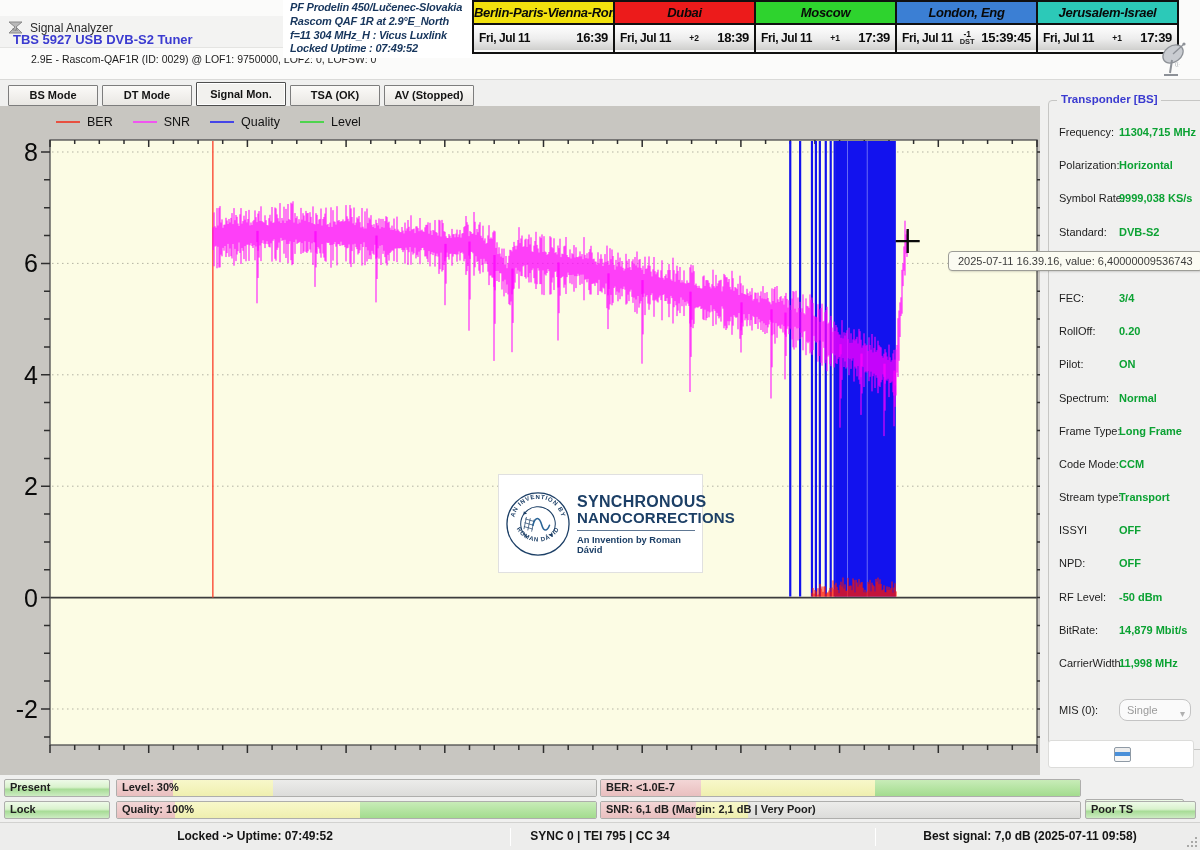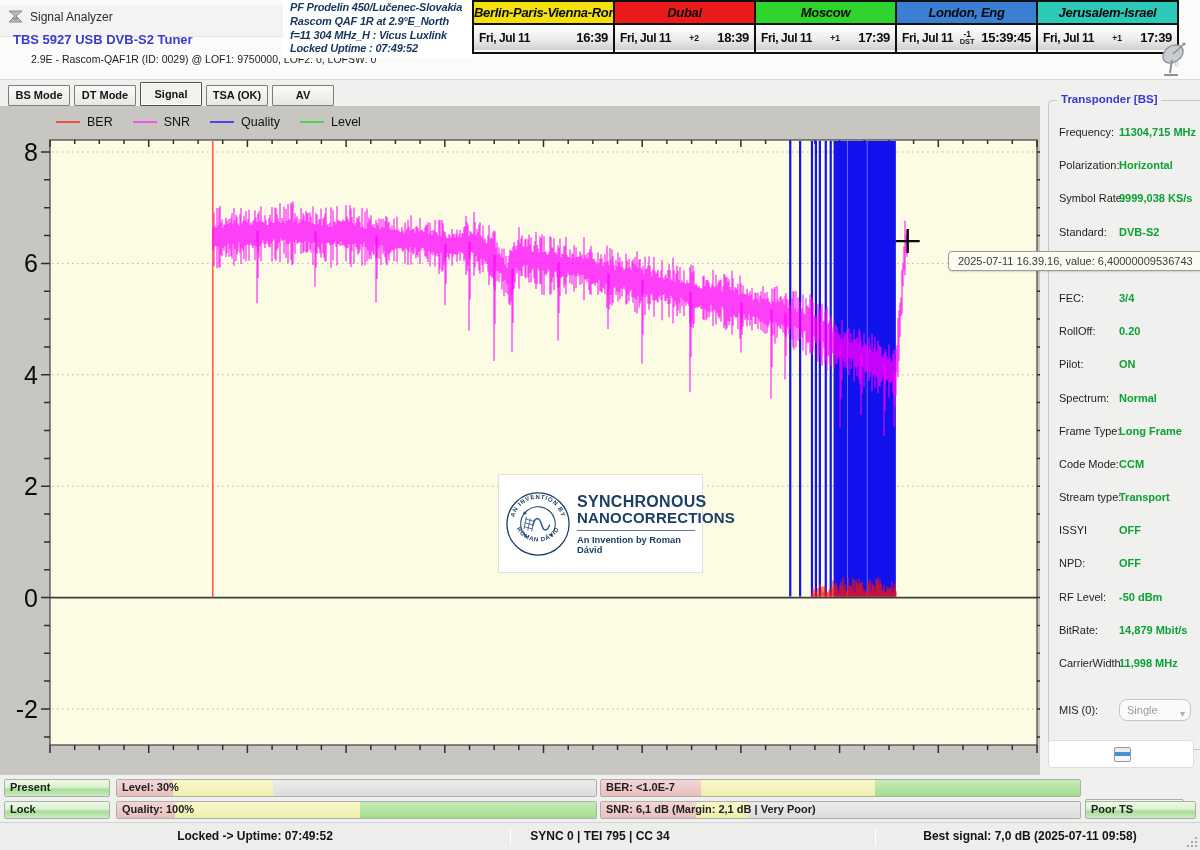--- a/index.html
+++ b/index.html
@@ -2,21 +2,21 @@
 <html><head>
 <meta charset="utf-8">
 <style>
   * { margin:0; padding:0; box-sizing:border-box; }
   html,body { width:1200px; height:850px; overflow:hidden;
     font-family:"Liberation Sans", sans-serif; background:#f0f0ef; }
   body { position:relative; }
 
   
   .header-zone { position:absolute; left:0; top:0; width:1200px; height:80px; background:#fbfbfa; }
-  .titlebar { position:absolute; left:0; top:5px; width:283px; height:32px;
+  .titlebar { position:absolute; left:0; top:16px; width:283px; height:32px;
     background:#f3f3f2; border-bottom:1px solid #e4e4e2;padding-left:8px; }
   .app-icon { position:absolute; left:7px; top:3px; }
   .app-title { position:absolute; left:30px; top:5px; font-size:12px; color:#2b2b2b; }
   .tuner-title { position:absolute; left:13px; top:32px; font-size:13px; font-weight:bold; color:#3b3bd0; }
   .tuner-sub { position:absolute; left:31px; top:53px; font-size:10.5px; color:#1c1c1c; }
   .info-box { position:absolute; left:283px; top:0; width:189px; height:58px; background:#ffffff;
     padding:1px 7px;font-style:italic; }
   .info-box div { font-size:11px; font-weight:bold; color:#16355c; line-height:13.8px; letter-spacing:-0.2px; white-space:nowrap; }
   .dish-icon { position:absolute; left:1158px; top:40px; }
 
@@ -31,21 +31,21 @@
   .clock-date { font-size:12px; font-weight:bold; color:#0a0a0a; letter-spacing:-0.4px; white-space:nowrap;}
   .clock-mid { flex:1; text-align:center; line-height:7px; padding-top:1px;}
   .clock-off { font-size:8.5px; font-weight:bold; color:#111; display:block;}
   .clock-dst { font-size:7.5px; font-weight:bold; color:#222; display:block;}
   .clock-time { font-size:13px; font-weight:bold; color:#0a0a0a; letter-spacing:-0.3px; white-space:nowrap;}
 
   .hdr-divider { position:absolute; left:0; top:79px; width:1200px; height:1px; background:#dadad8; }
 
   
   .tabs { position:absolute; left:8px; top:82px; height:24px; display:flex; align-items:flex-end; gap:4px; }
-  .tab-btn { width:62px; height:21px; font-size:11px; font-weight:bold; color:#141414; text-align:center;
+  .tab-btn { width:90px; height:21px; font-size:11px; font-weight:bold; color:#141414; text-align:center;
     line-height:19px; background:linear-gradient(180deg,#fbfaf8,#e9e7e3); border:1px solid #7d7d7d; border-radius:1px; cursor:default;}
   .tab-btn.active { height:24px; background:#f2f1ee; border:1px solid #4e4e4e; box-shadow:inset 0 0 0 1px #ffffff; line-height:22px;}
   .panel-splitter { position:absolute; left:1111px; top:86px; width:2px; height:32px; background:#4a4a4a; }
 
   
   .chart-area { position:absolute; left:0; top:106px; width:1040px; height:669px; background:#c8c6c1; }
   .legend { position:absolute; left:56px; top:9px; display:flex; gap:20px; align-items:center; }
   .legend-item { display:flex; align-items:center; gap:7px; }
   .legend-swatch { width:24px; height:0; border-top-width:2px; border-top-style:solid; }
   .legend-label { font-size:12.5px; color:#111; }

